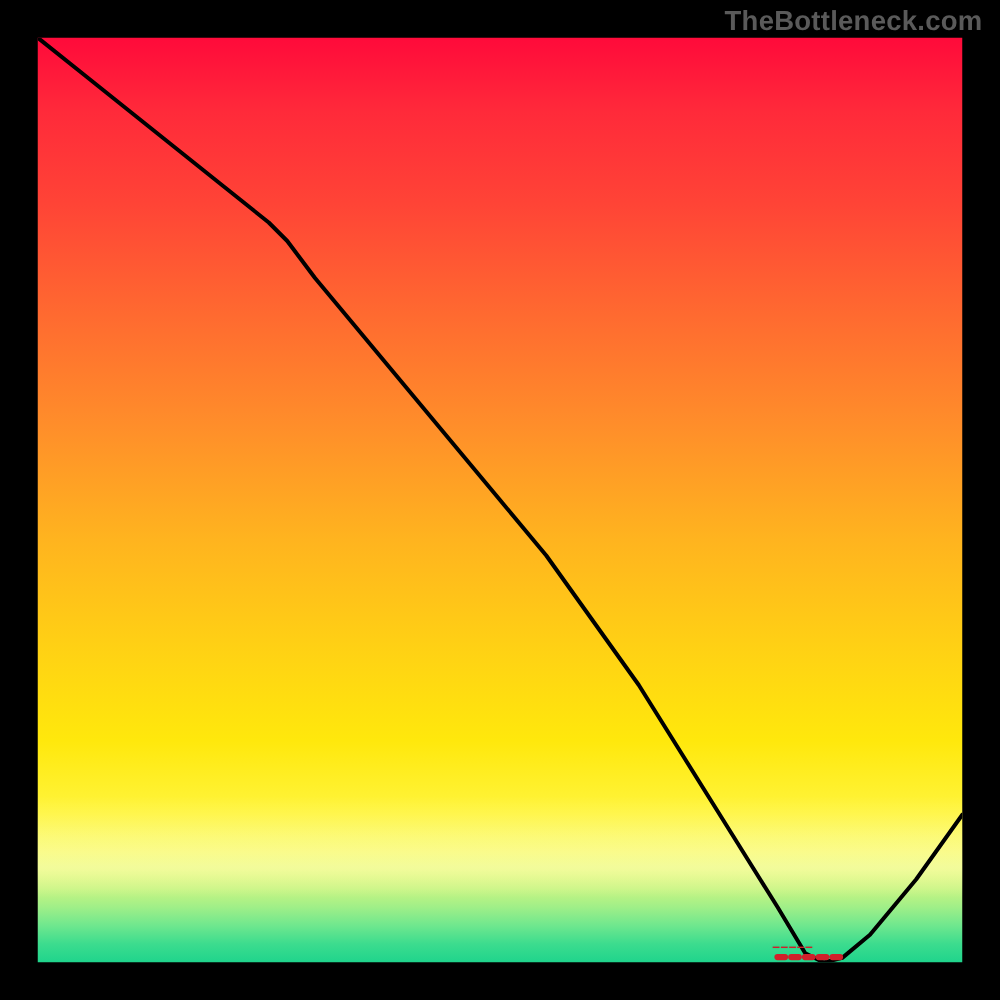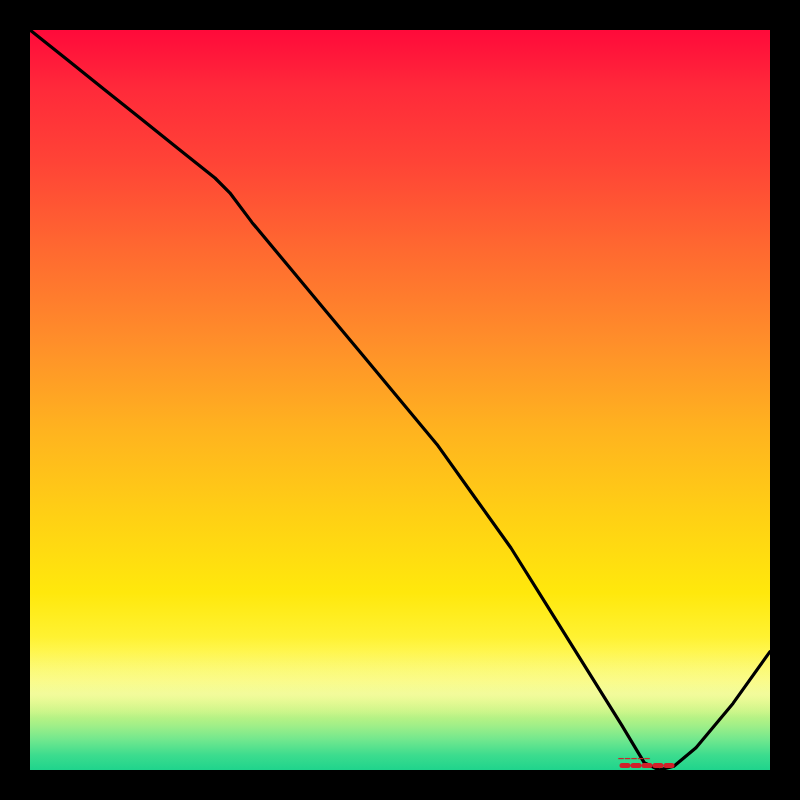--- a/index.html
+++ b/index.html
@@ -82,20 +82,21 @@
     font-weight: 600;
     letter-spacing: 0.4px;
     white-space: nowrap;
     text-shadow: 0 0 2px rgba(0,0,0,0.15);
   }
 </style>
 </head>
 <body>
 <div class="wrap">
 
+  <div class="watermark">TheBottleneck.com</div>
 
   <div class="plot">
     <div class="gradient"></div>
     <div class="bright-band"></div>
 
     <svg class="curve" viewBox="0 0 740 740" preserveAspectRatio="none">
       <path id="curve-path" fill="none" stroke="#000000" stroke-width="3.2" stroke-linejoin="round" stroke-linecap="round" d="M0.0 0.0 L37.0 29.6 L74.0 59.2 L111.0 88.8 L148.0 118.4 L185.0 148.0 L199.8 162.8 L222.0 192.4 L259.0 236.8 L296.0 281.2 L333.0 325.6 L370.0 370.0 L407.0 414.4 L444.0 466.2 L481.0 518.0 L518.0 577.2 L555.0 636.4 L592.0 695.6 L614.2 732.6 L629.0 740.0 L643.8 736.3 L666.0 717.8 L703.0 673.4 L740.0 621.6"></path>
       <path id="marker-path" fill="none" stroke="#d0202a" stroke-width="5" stroke-linecap="round" stroke-dasharray="6 5" d="M592.0 735.6 L643.8 735.6"></path>
     </svg>
 

